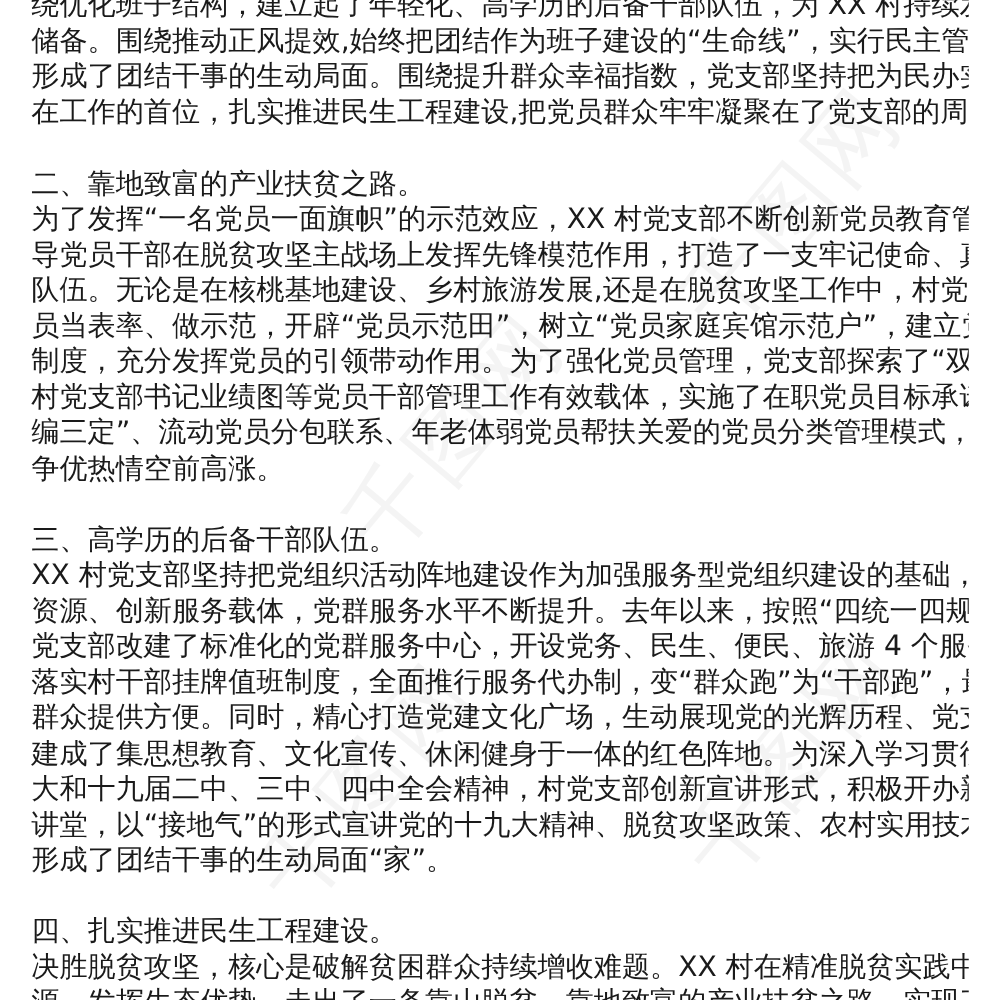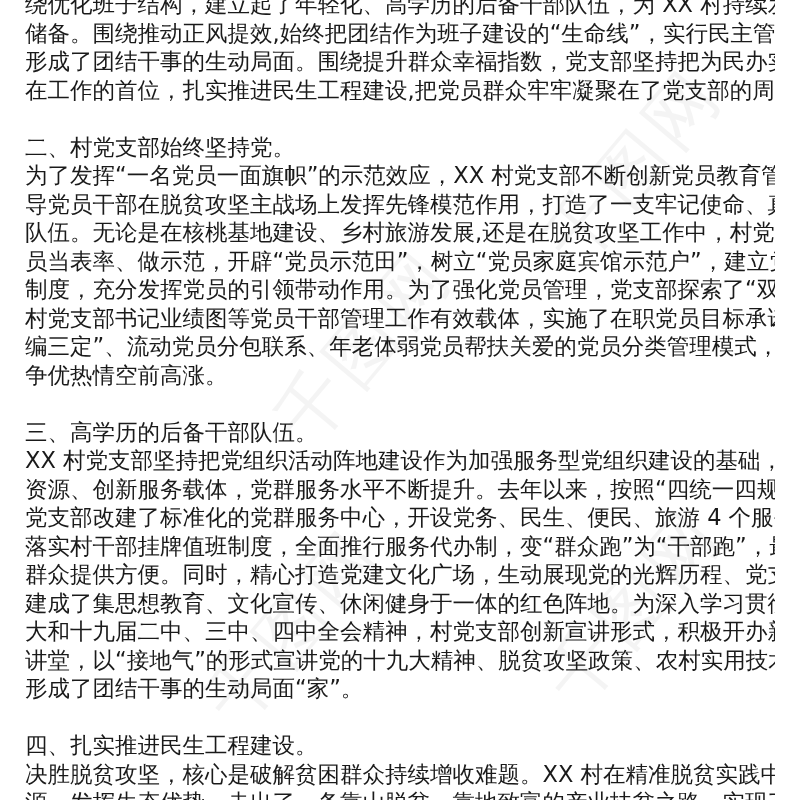--- a/index.html
+++ b/index.html
@@ -59,21 +59,21 @@
   <div>
     <span class="line">绕优化班子结构，建立起了年轻化、高学历的后备干部队伍，为 XX 村持续发展提供了人才</span>
     <span class="line">储备。围绕推动正风提效,始终把团结作为班子建设的“生命线”，实行民主管理、民主决策，</span>
     <span class="line">形成了团结干事的生动局面。围绕提升群众幸福指数，党支部坚持把为民办实事、做好事放</span>
     <span class="line last">在工作的首位，扎实推进民生工程建设,把党员群众牢牢凝聚在了党支部的周围。</span>
   </div>
 
   <div class="blank"></div>
 
   <div>
-    <span class="line heading">二、村党支部始终坚持党。</span>
+    <span class="line heading">二、靠地致富的产业扶贫之路。</span>
     <span class="line">为了发挥“一名党员一面旗帜”的示范效应，XX 村党支部不断创新党员教育管理模式，积极引</span>
     <span class="line">导党员干部在脱贫攻坚主战场上发挥先锋模范作用，打造了一支牢记使命、真挚为民的先锋</span>
     <span class="line">队伍。无论是在核桃基地建设、乡村旅游发展,还是在脱贫攻坚工作中，村党支部始终坚持党</span>
     <span class="line">员当表率、做示范，开辟“党员示范田”，树立“党员家庭宾馆示范户”，建立党员分包贫困户</span>
     <span class="line">制度，充分发挥党员的引领带动作用。为了强化党员管理，党支部探索了“双线”管理、历任</span>
     <span class="line">村党支部书记业绩图等党员干部管理工作有效载体，实施了在职党员目标承诺、无职党员“一</span>
     <span class="line">编三定”、流动党员分包联系、年老体弱党员帮扶关爱的党员分类管理模式，全体党员创先</span>
     <span class="line last">争优热情空前高涨。</span>
   </div>
 

